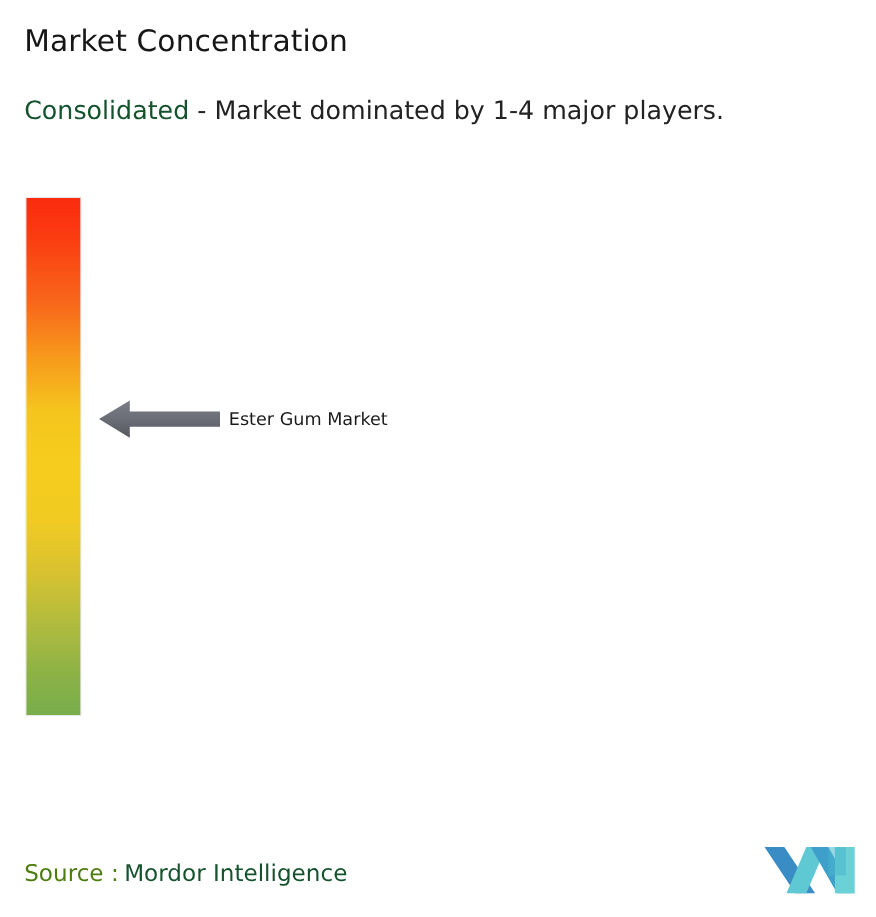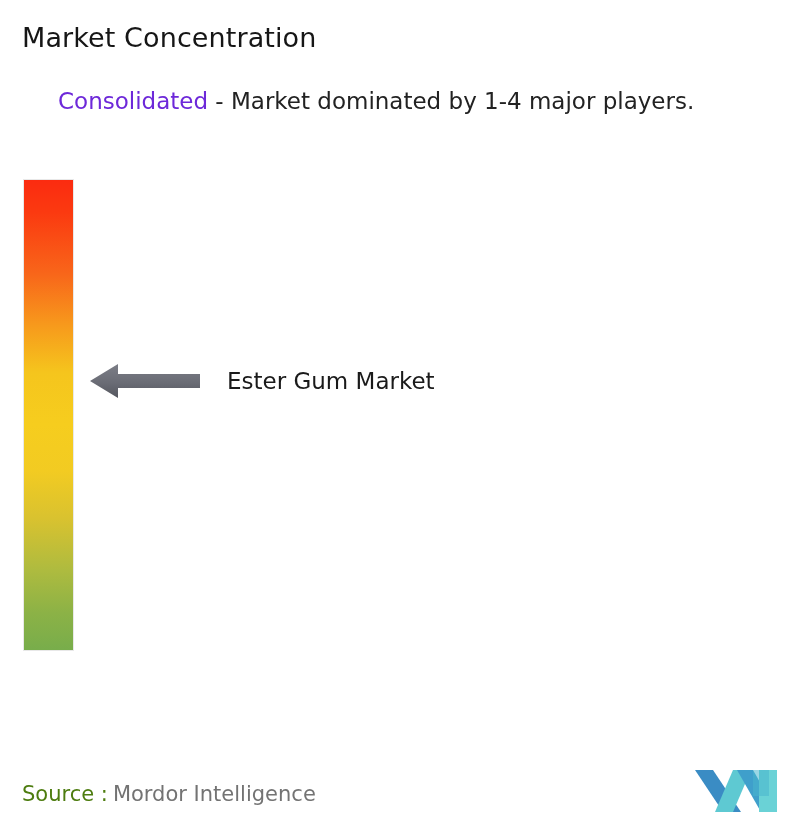--- a/index.html
+++ b/index.html
@@ -52,22 +52,21 @@
     position: absolute;
     left: 22px;
     top: 685px;
     width: 762px;
     font-size: 23px;
     line-height: 33px;
     font-weight: 400;
     color: #222222;
   }
   .kw-consolidated {
-    color: #6d28d9;
-    margin-left: 36px;
+    color: #14532d;
   }
   .kw-fragmented {
     color: #6fae4a;
   }
   .kw-desc {
     color: #222222;
   }
 
   
   .gradient-bar {
@@ -97,39 +96,39 @@
     left: 90px;
     top: 358px;
     height: 46px;
     display: flex;
     align-items: center;
   }
   .arrow-svg {
     display: block;
   }
   .arrow-label {
-    margin-left: 27px;
-    font-size: 23px;
+    margin-left: 8px;
+    font-size: 16px;
     line-height: 30px;
     color: #1a1a1a;
     white-space: nowrap;
   }
 
   
   .source-line {
     position: absolute;
     left: 22px;
     top: 780px;
     font-size: 21px;
     line-height: 28px;
     color: #8a8a8a;
     white-space: nowrap;
   }
   .source-label { color: #4d7c0f; }
-  .source-name  { color: #737373; margin-left: 5px; }
+  .source-name  { color: #14532d; margin-left: 5px; }
 
   
   .logo {
     position: absolute;
     left: 693px;
     top: 766px;
     width: 88px;
     height: 50px;
   }
   .logo svg { display: block; }

